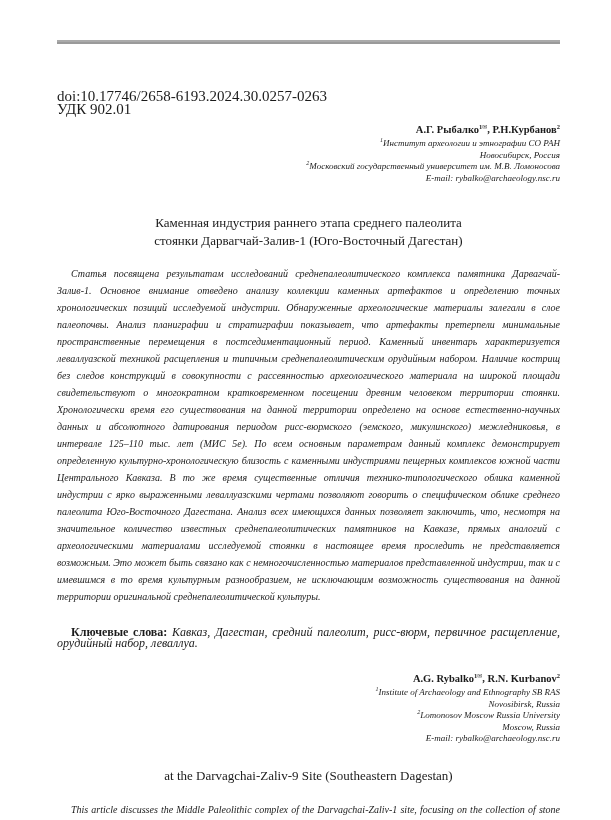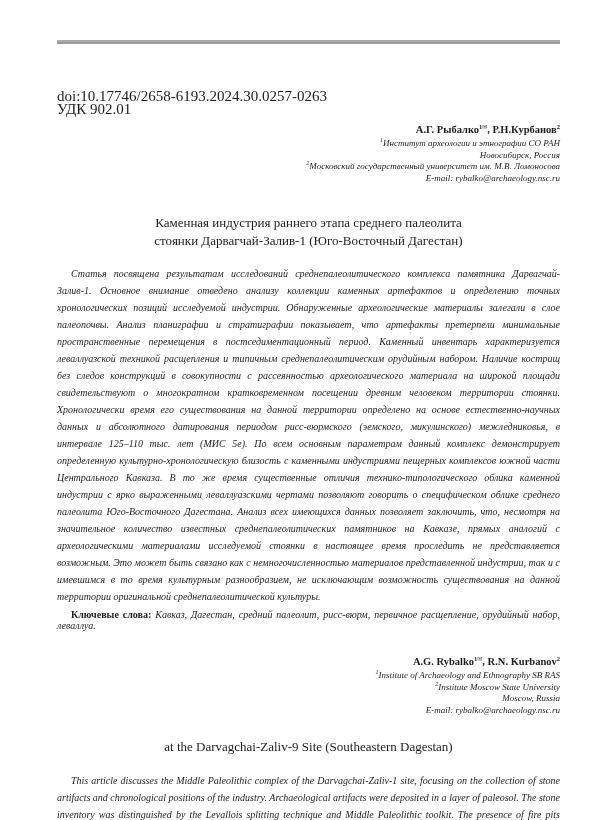--- a/index.html
+++ b/index.html
@@ -60,22 +60,22 @@
   .title-en { margin-top: 22px; }
   .abstract {
     margin-top: 16px;
     font-size: 10px;
     font-style: italic;
     line-height: 17px;
     text-align: justify;
     text-indent: 14px;
   }
   .keywords {
-    margin-top: 5px;
-    font-size: 10px;
+    margin-top: 22px;
+    font-size: 12px;
     font-style: italic;
     line-height: 10.85px;
     text-align: justify;
     text-indent: 14px;
   }
   .kw-label {
     font-style: normal;
     font-weight: bold;
   }
   .authors-block-en { margin-top: 23px; }
@@ -108,21 +108,22 @@
   </div>
 
   <p class="abstract">Статья посвящена результатам исследований среднепалеолитического комплекса памятника Дарвагчай-Залив-1. Основное внимание отведено анализу коллекции каменных артефактов и определению точных хронологических позиций исследуемой индустрии. Обнаруженные археологические материалы залегали в слое палеопочвы. Анализ планиграфии и стратиграфии показывает, что артефакты претерпели минимальные пространственные перемещения в постседиментационный период. Каменный инвентарь характеризуется леваллуазской техникой расщепления и типичным среднепалеолитическим орудийным набором. Наличие кострищ без следов конструкций в совокупности с рассеянностью археологического материала на широкой площади свидетельствуют о многократном кратковременном посещении древним человеком территории стоянки. Хронологически время его существования на данной территории определено на основе естественно-научных данных и абсолютного датирования периодом рисс-вюрмского (эемского, микулинского) межледниковья, в интервале 125–110 тыс. лет (МИС 5е). По всем основным параметрам данный комплекс демонстрирует определенную культурно-хронологическую близость с каменными индустриями пещерных комплексов южной части Центрального Кавказа. В то же время существенные отличия технико-типологического облика каменной индустрии с ярко выраженными леваллуазскими чертами позволяют говорить о специфическом облике среднего палеолита Юго-Восточного Дагестана. Анализ всех имеющихся данных позволяет заключить, что, несмотря на значительное количество известных среднепалеолитических памятников на Кавказе, прямых аналогий с археологическими материалами исследуемой стоянки в настоящее время проследить не представляется возможным. Это может быть связано как с немногочисленностью материалов представленной индустрии, так и с имевшимся в то время культурным разнообразием, не исключающим возможность существования на данной территории оригинальной среднепалеолитической культуры.</p>
 
   <p class="keywords"><span class="kw-label">Ключевые слова: </span><span>Кавказ, Дагестан, средний палеолит, рисс-вюрм, первичное расщепление, орудийный набор, леваллуа.</span></p>
 
   <div class="authors-block authors-block-en">
     <div class="authors-line"><span>A.G. Rybalko</span><sup class="auth-sup"><span>1</span><span class="env">✉</span></sup><span>, </span><span>R.N. Kurbanov</span><sup class="auth-sup"><span>2</span></sup></div>
     <div class="affil-block">
       <div class="affil-line"><sup>1</sup><span>Institute of Archaeology and Ethnography SB RAS</span></div>
-      <div class="affil-line"><sup>2</sup><span>Institute Moscow State University</span></div>
+      <div class="affil-line"><span>Novosibirsk, Russia</span></div>
+      <div class="affil-line"><sup>2</sup><span>Lomonosov Moscow Russia University</span></div>
       <div class="affil-line"><span>Moscow, Russia</span></div>
       <div class="affil-line"><span>E-mail: rybalko@archaeology.nsc.ru</span></div>
     </div>
   </div>
 
   <div class="title title-en">
     <div>at the Darvagchai-Zaliv-9 Site (Southeastern Dagestan)</div>
   </div>
 
   <p class="abstract">This article discusses the Middle Paleolithic complex of the Darvagchai-Zaliv-1 site, focusing on the collection of stone artifacts and chronological positions of the industry. Archaeological artifacts were deposited in a layer of paleosol. The stone inventory was distinguished by the Levallois splitting technique and Middle Paleolithic toolkit. The presence of fire pits without traces of structures, together with scattering of archaeological evidence over a wide area, indicate multiple short-term visits to the site by ancient humans, which chronologically corresponds to the Riss-Wurm (Eem, Mikulin) interglacial in 125–110 ka BP (MIS 5e) according to the data of natural sciences and absolute dating. According to all main parameters, this complex demonstrates some cultural and chronological similarities to stone industries of cave complexes in the southern part of the Central Caucasus. However, significant differences in technical and typological appearance of the stone industry with the pronounced Levallois features make it possible to speak about specific outlook of the Middle Paleolithic of Southeastern Dagestan. An analysis of all available data indicates</p>

